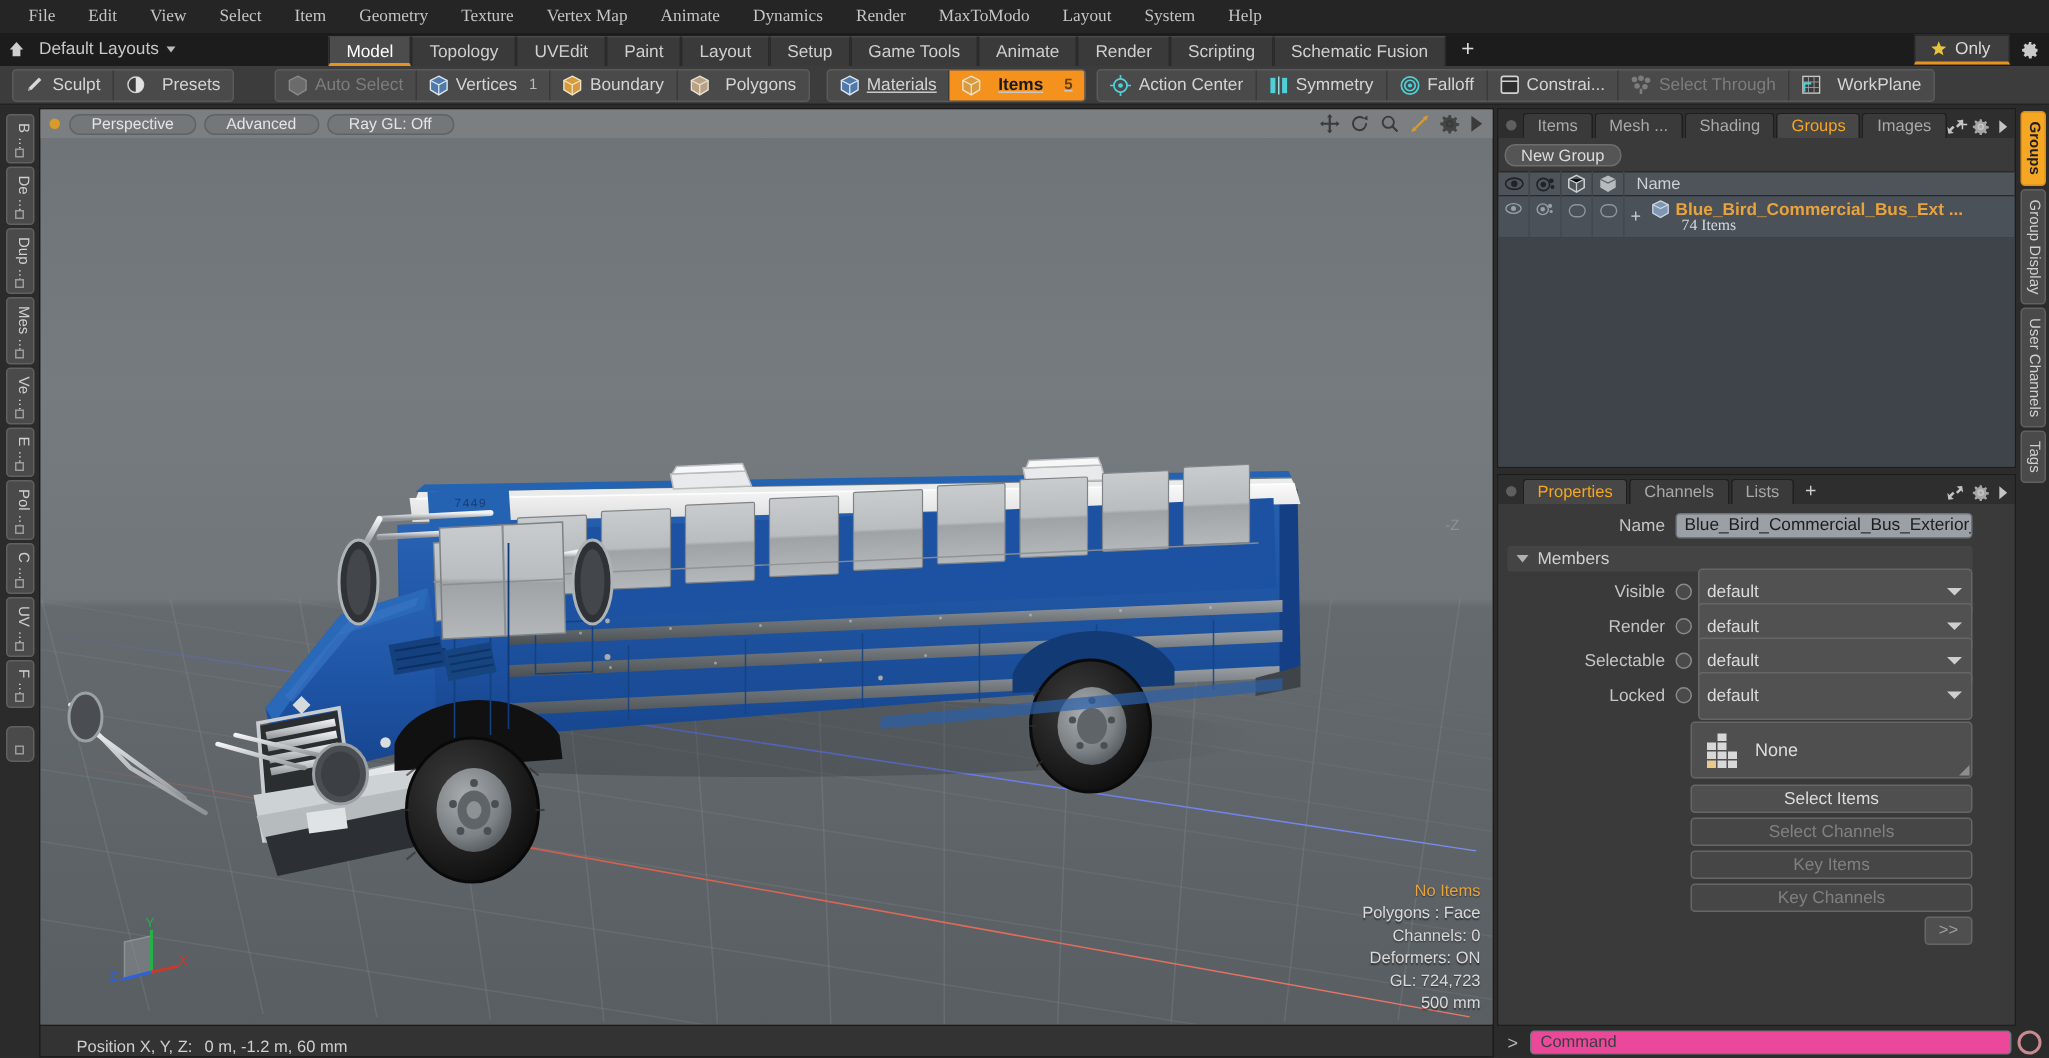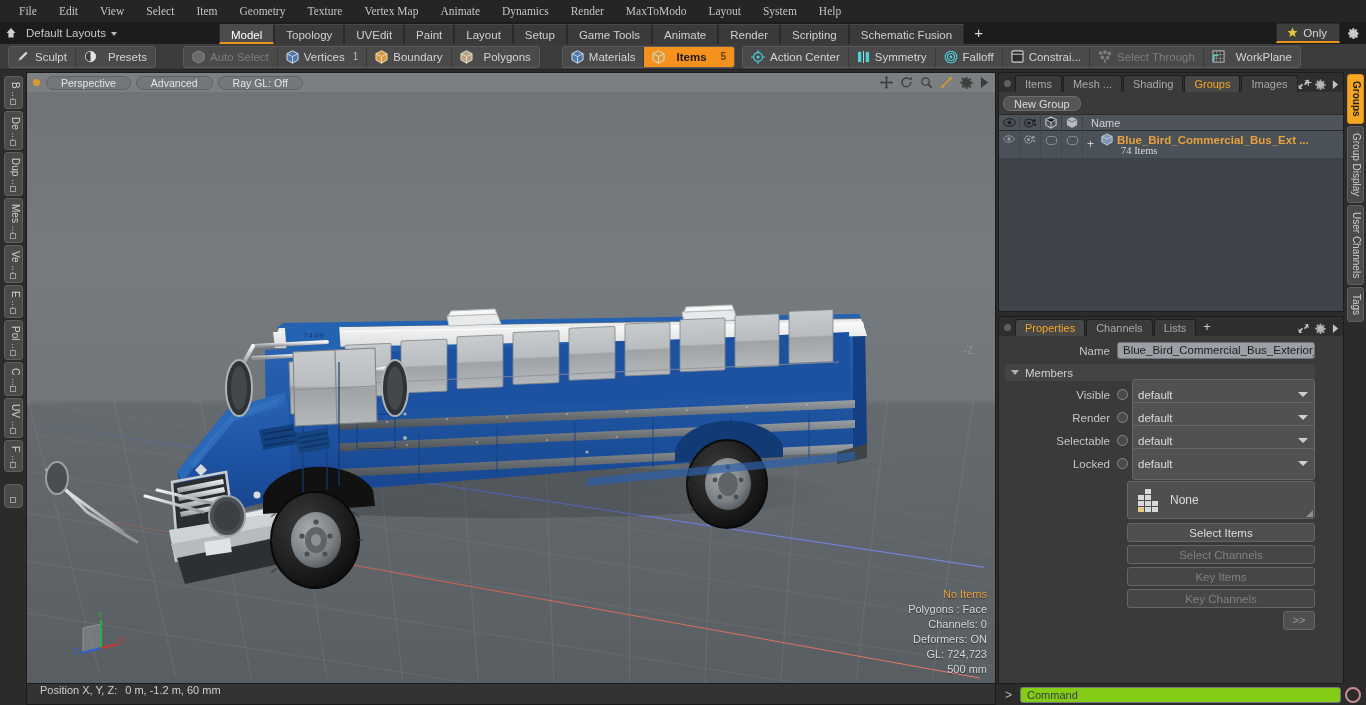--- a/index.html
+++ b/index.html
@@ -79,22 +79,22 @@
   .glinev{ position:absolute; top:0; bottom:0; width:1px; background:rgba(150,156,160,.45); transform-origin:top; }
   .glineh{ position:absolute; left:-20%; right:-20%; height:1px; background:rgba(150,156,160,.40); }
   .axis-z{ position:absolute; height:1px; background:linear-gradient(to right, rgba(90,110,230,0) 0%, #5a6ee6 35%, #7b8cf0 100%); }
   .axis-x{ position:absolute; height:1px; background:linear-gradient(to right, rgba(220,90,80,0) 0%, #d9604f 40%, #e8786a 100%); }
   .zlabel{ position:absolute; color:#8d9296; font-size:10px; }
 
   .stats{ position:absolute; right:8px; bottom:6px; text-align:right; line-height:15px; font-size:11px; color:#d9d9d9;
           text-shadow:0 1px 1px rgba(0,0,0,.5); }
   .stats .hl{ color:#e8a33c; }
   .gizmo{ position:absolute; left:42px; bottom:18px; width:60px; height:55px; }
-  .statusbar{ height:21px; background:#333; border:1px solid #1b1b1b; border-top:none; display:flex; align-items:flex-start;
-              padding-left:13px; color:#cfcfcf; font-size:11px; flex:0 0 21px; }
+  .statusbar{ height:21px; background:#333; border:1px solid #1b1b1b; border-top:none; display:flex; align-items:flex-end;
+              padding-left:24px; color:#cfcfcf; font-size:11px; flex:0 0 21px; }
 
   
   .rightcol{ width:346px; flex:0 0 346px; display:flex; flex-direction:column; background:#2b2b2b; min-height:0; }
   .rpanel{ background:#3a3a3a; border:1px solid #1d1d1d; display:flex; flex-direction:column; min-height:0; }
 
   .ptabs{ height:19px; background:#2e2e2e; display:flex; align-items:flex-end; flex:0 0 19px; position:relative; padding-left:3px; }
   .pdot{ width:7px;height:7px;border-radius:50%; background:#5f5f5f; margin:0 4px 5px 2px; }
   .ptab{ height:17px; line-height:16px; padding:0 9px; font-size:11px; color:#a9a9a9; background:#3a3a3a;
          border:1px solid #1f1f1f; border-bottom:none; border-top-left-radius:3px; border-top-right-radius:3px; margin-right:1px; cursor:default; }
   .ptab.active{ background:#474747; color:#f5a623; }
@@ -153,21 +153,21 @@
 
   
   .rstrip{ width:22px; flex:0 0 22px; display:flex; flex-direction:column; align-items:center; padding-top:4px; background:#2b2b2b; }
   .rtab{ width:17px; background:#4a4a4a; border:1px solid #606060; border-radius:3px; color:#cfcfcf;
          writing-mode:vertical-rl; text-orientation:mixed; font-size:10px; padding:6px 1px; margin-bottom:2px; text-align:center; }
   .rtab.active{ background:#f5a623; color:#1e1e1e; border-color:#d8901a; font-weight:bold; }
 
   
   .cmdbar{ height:21px; background:#2b2b2b; display:flex; align-items:center; padding:0 3px; gap:4px; flex:0 0 21px; }
   .cmd-gt{ color:#b5b5b5; font-size:12px; padding:0 4px; }
-  .cmdinput{ flex:1; height:16px; background:#84cc16; border:1px solid #70767b; border-radius:3px; color:#3a3f44;
+  .cmdinput{ flex:1; height:16px; background:#ec4899; border:1px solid #70767b; border-radius:3px; color:#3a3f44;
              font-size:11px; line-height:14px; padding:0 6px; }
   .cmd-circ{ width:16px;height:16px;border-radius:50%; border:2px solid #c98a90; margin-right:2px; }
 
   .row-bottom{ display:flex; flex:0 0 21px; }
   .bottom-left{ flex:1; display:flex; }
   .sb-pad{ width:26px; background:#2b2b2b; }
 </style>
 </head>
 <body>
 
@@ -285,21 +285,21 @@
           <span style="display: flex;">
             <svg width="13" height="14" viewBox="0 0 14 15">
               <path d="M7 .8 L13 3.9 L13 10.6 L7 14.2 L1 10.6 L1 3.9 Z" fill="#b9a284" stroke="#e8e2d6" stroke-width="1"></path>
               <path d="M1 3.9 L7 7 L13 3.9" fill="none" stroke="#e8e2d6" stroke-width=".9"></path>
               <path d="M7 7 L7 14.2" stroke="#e8e2d6" stroke-width=".9"></path>
             </svg>
           </span>
           <span>Polygons</span>
         </div>
       </div>
-      <div class="tgroup" style="margin-left:19px;">
+      <div class="tgroup" style="margin-left:8px;text-decoration:underline;">
         <div class="tbtn">
           <span style="display: flex;">
             <svg width="13" height="14" viewBox="0 0 14 15">
               <path d="M7 .8 L13 3.9 L13 10.6 L7 14.2 L1 10.6 L1 3.9 Z" fill="#4f79ab" stroke="#dfe6ed" stroke-width="1"></path>
               <path d="M1 3.9 L7 7 L13 3.9" fill="none" stroke="#dfe6ed" stroke-width=".9"></path>
               <path d="M7 7 L7 14.2" stroke="#dfe6ed" stroke-width=".9"></path>
             </svg>
           </span>
           <span>Materials</span>
         </div>

